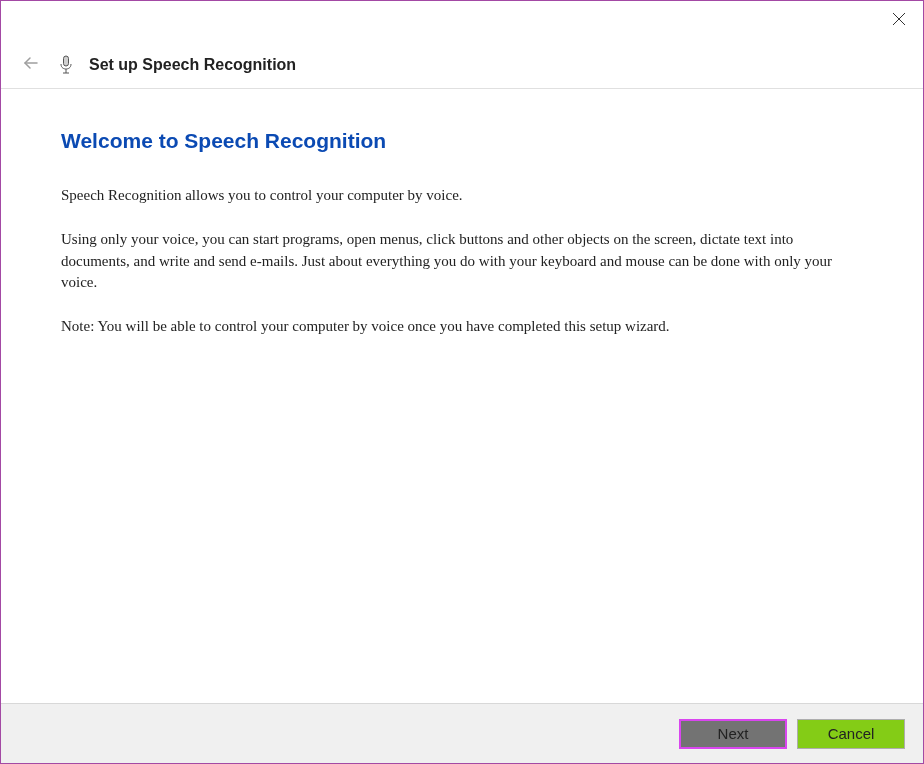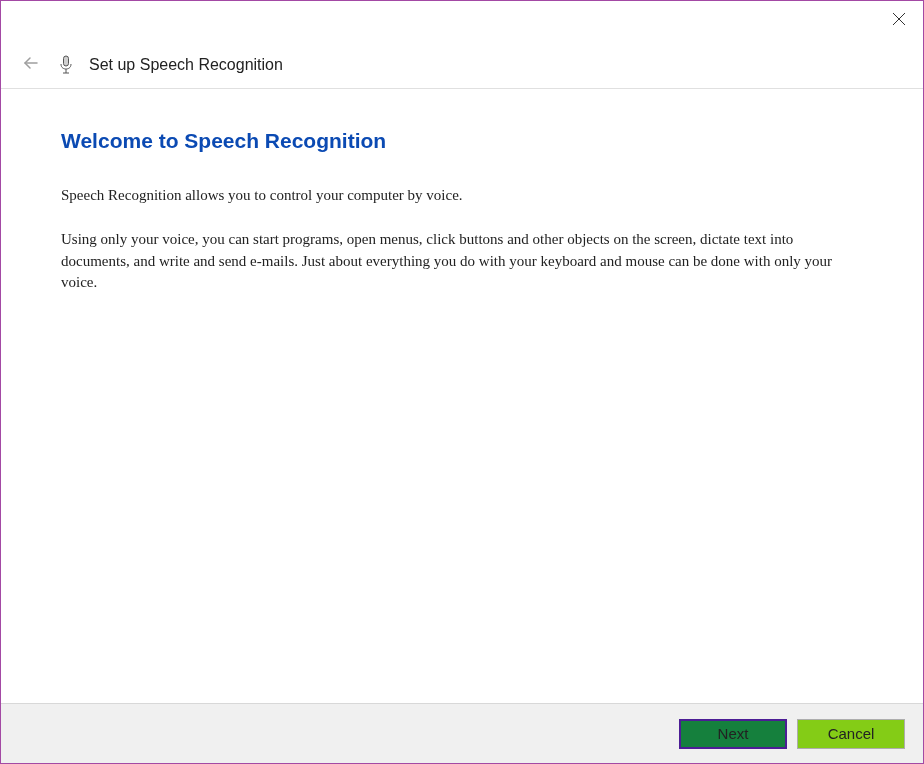--- a/index.html
+++ b/index.html
@@ -65,21 +65,21 @@
       justify-content: center;
       color: #666;
     }
     .mic-icon svg {
       width: 14px;
       height: 20px;
     }
     .header-title {
       font-size: 16px;
       color: #222;
-      font-weight: 400;
+      font-weight: 700;
     }
     .content {
       padding: 40px 60px 20px 60px;
     }
     .main-heading {
       font-size: 21px;
       color: #0b4ab3;
       font-weight: 700;
       margin-bottom: 32px;
     }
@@ -109,22 +109,22 @@
       min-width: 108px;
       height: 30px;
       font-family: inherit;
       font-size: 15px;
       background: #84cc16;
       border: 1px solid #adadad;
       cursor: pointer;
       color: #222;
     }
     .btn.primary {
-      border: 2px solid #4c1d95;
-      background: #15803d;
+      border: 2px solid #d946ef;
+      background: #737373;
     }
   </style>
 </head>
 <body>
 
 <div class="titlebar">
   <div class="close-btn">
     <span>
       <svg viewBox="0 0 14 14" stroke="currentColor" stroke-width="1" fill="none">
         <line x1="1" y1="1" x2="13" y2="13"></line>
@@ -151,18 +151,19 @@
       <line x1="4" y1="18" x2="10" y2="18"></line>
     </svg>
   </div>
   <div class="header-title">Set up Speech Recognition</div>
 </div>
 
 <div class="content">
   <h1 class="main-heading">Welcome to Speech Recognition</h1>
   <p class="body-text">Speech Recognition allows you to control your computer by voice.</p>
   <p class="body-text">Using only your voice, you can start programs, open menus, click buttons and other objects on the screen, dictate text into documents, and write and send e-mails. Just about everything you do with your keyboard and mouse can be done with only your voice.</p>
+  <p class="body-text">Note: You will be able to control your computer by voice once you have completed this setup wizard.</p>
 </div>
 
 <div class="footer">
   <button class="btn primary">Next</button>
   <button class="btn">Cancel</button>
 </div>
 
 </body></html>

